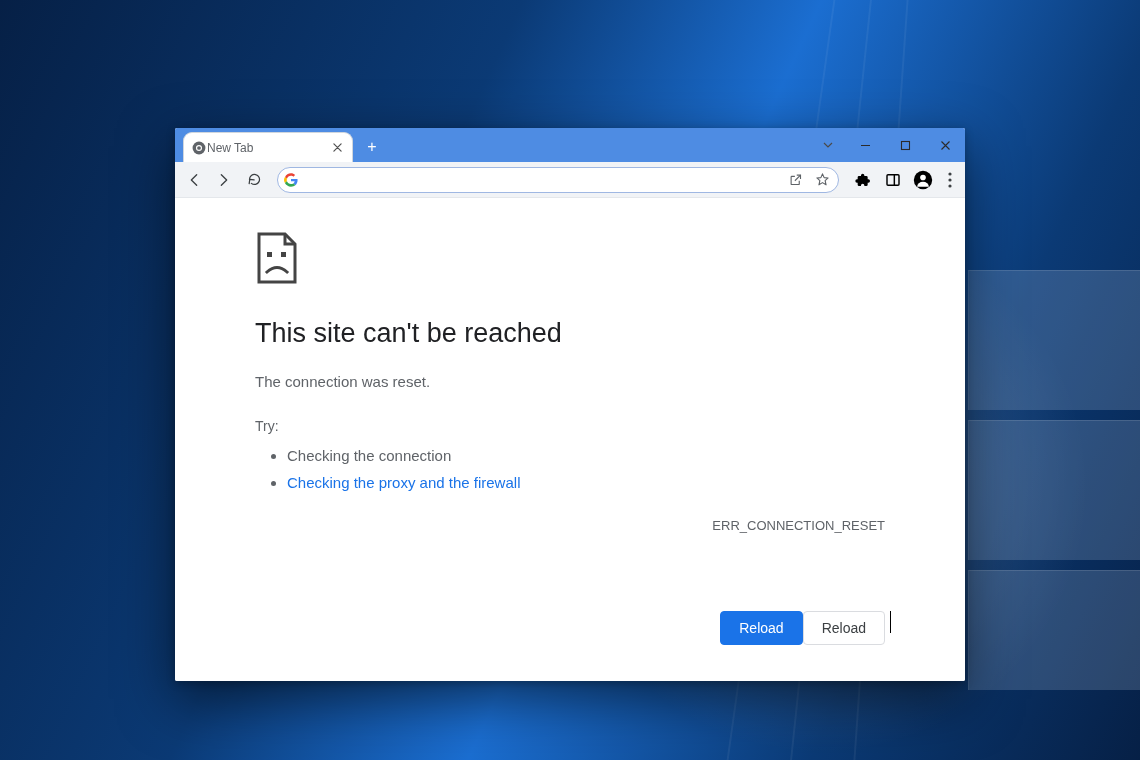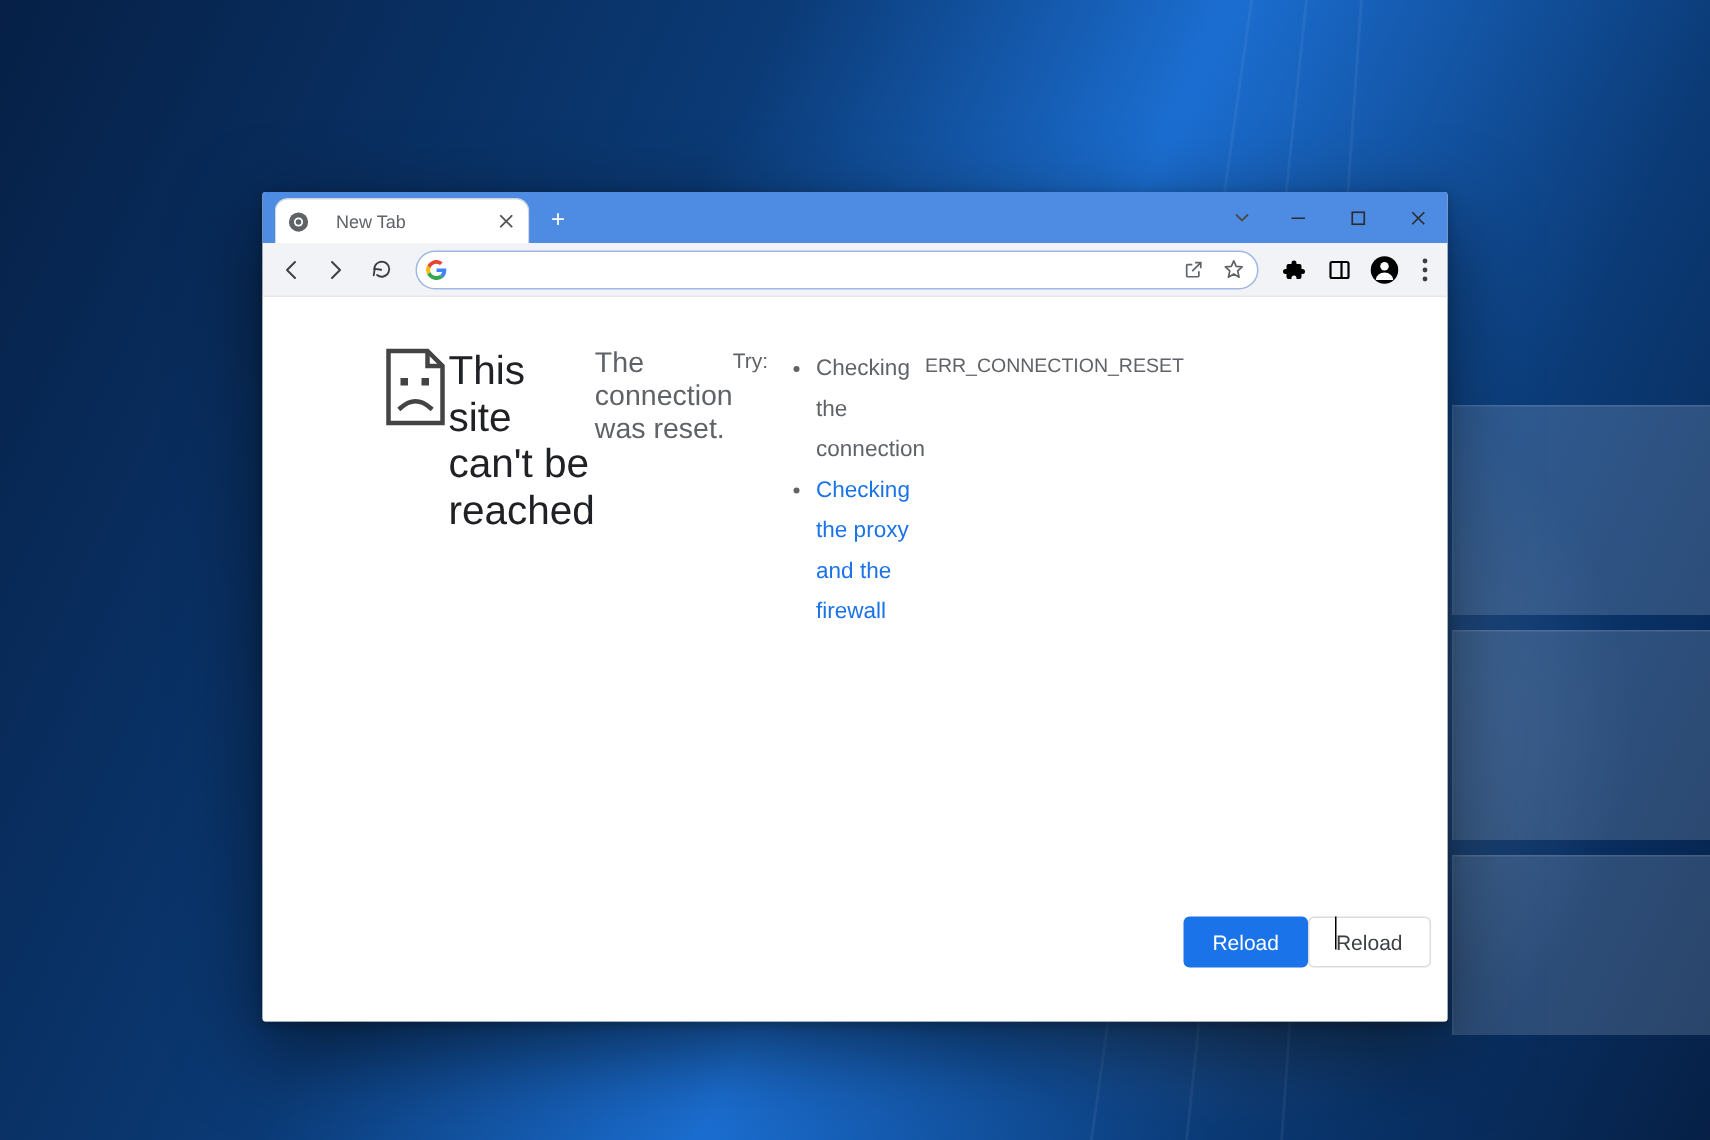--- a/index.html
+++ b/index.html
@@ -66,21 +66,21 @@
     height:30px;
     width:170px;
     background:var(--tab-bg);
     border-top-left-radius:9px;
     border-top-right-radius:9px;
     display:flex;
     align-items:center;
     padding:0 8px;
     font-size:12px;
     color:#5f6368;
-    gap:18px;
+    gap:1px;
     position:relative;
     border:1px solid #d0d6dd;
     border-bottom:none;
   }
   .tab .favicon{width:14px;height:14px;display:flex;align-items:center;justify-content:center;}
   .tab .favicon svg{display:block;}
   .tab .close{margin-left:auto;width:14px;height:14px;display:flex;align-items:center;justify-content:center;color:#555;font-size:11px;}
   .newtab{
     width:26px;height:26px;margin-left:6px;margin-bottom:2px;
     display:flex;align-items:center;justify-content:center;
@@ -128,25 +128,25 @@
   .ticon{width:20px;height:20px;display:flex;align-items:center;justify-content:center;color:#000;}
 
   
   .page{
     flex:1;
     background:var(--page-bg);
     padding:34px 80px 30px 80px;
     position:relative;
     color:var(--text);
     display:flex;
-    flex-direction:row;
+    flex-direction:column;
   }
   .sad-doc{width:44px;height:52px;margin-bottom:34px;}
   h1{font-size:27px;font-weight:400;margin:0 0 24px 0;color:#202124;}
-  .msg{font-size:19px;color:var(--muted);margin:0 0 28px 0;}
+  .msg{font-size:15px;color:var(--muted);margin:0 0 28px 0;}
   .try{font-size:14px;color:var(--muted);margin:0 0 8px 0;}
   ul{margin:0 0 18px 0;padding-left:32px;}
   li{font-size:15px;line-height:1.8;color:var(--muted);}
   li.link a{color:var(--link);text-decoration:none;}
   .errcode{font-size:13px;color:var(--muted);margin-top:4px;text-align:right;}
   .actions{
     margin-top:auto;
     display:flex;
     justify-content:flex-end;
     align-items:center;

